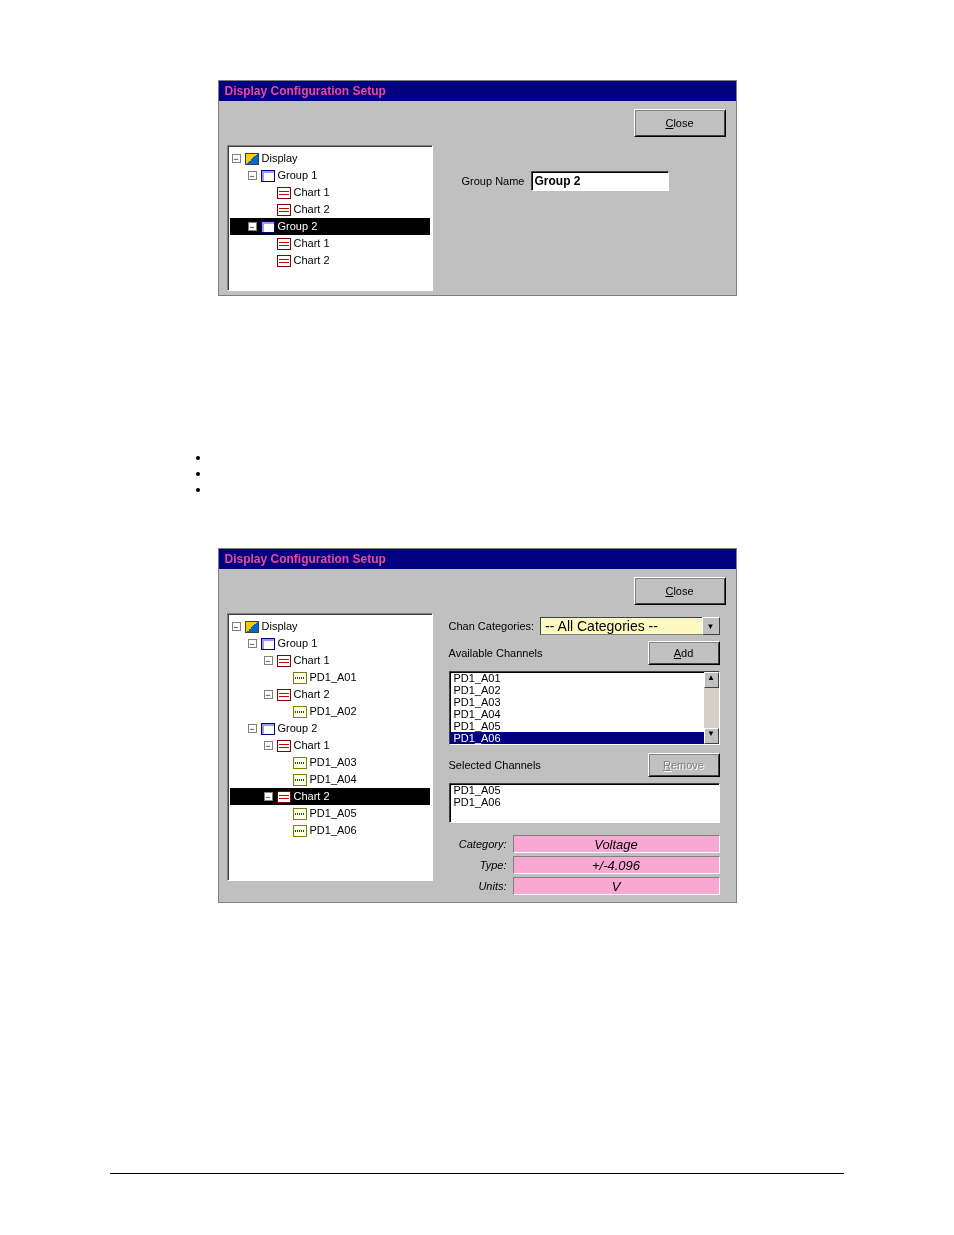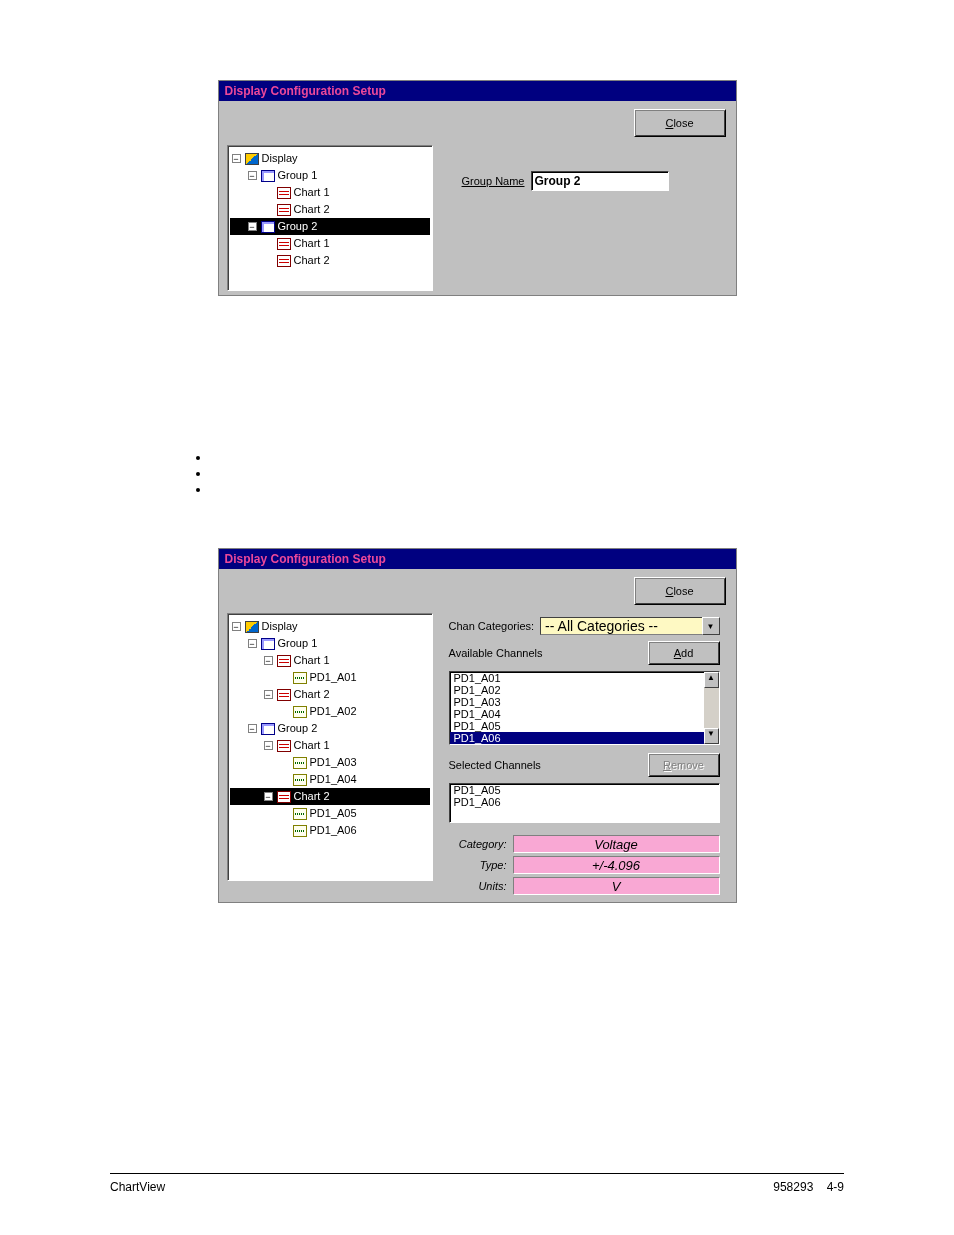--- a/index.html
+++ b/index.html
@@ -260,21 +260,21 @@
         </div>
         <div class="tree-row">
           <span class="conns-2"></span>
             <span class="pm empty"></span>
             <span class="icon chart"></span>
             <span class="label">Chart 2</span>
         </div>
       </div>
       <div class="right-pane">
         <div class="rp-row" style="margin-top:26px;">
-          <div class="rp-lbl" style="width:76px;text-decoration:underline;">Group Name</div>
+          <div class="rp-lbl" style="width:76px;">Group Name</div>
           <div class="inset-box" style="width:130px;font-weight:bold;">Group 2</div>
         </div>
       </div>
     </div>
   </div>
 
   <div class="body-gap"></div>
   <div class="bullets">
     <ul>
         <li></li>
@@ -433,20 +433,14 @@
             <span class="rp-lbl" style="width:58px;">Units:</span>
             <div class="readonly-box" style="flex:1;">V</div>
           </div>
         </div>
       </div>
     </div>
   </div>
 
   <div style="height:220px;"></div>
   <hr class="footer-line">
-  <div class="footer">
-    <span>ChartView</span>
-    <span>
-      <span>958293</span>&nbsp;&nbsp;&nbsp;&nbsp;<span>4-9</span>
-    </span>
-  </div>
 
 </div>
 
 </body></html>

